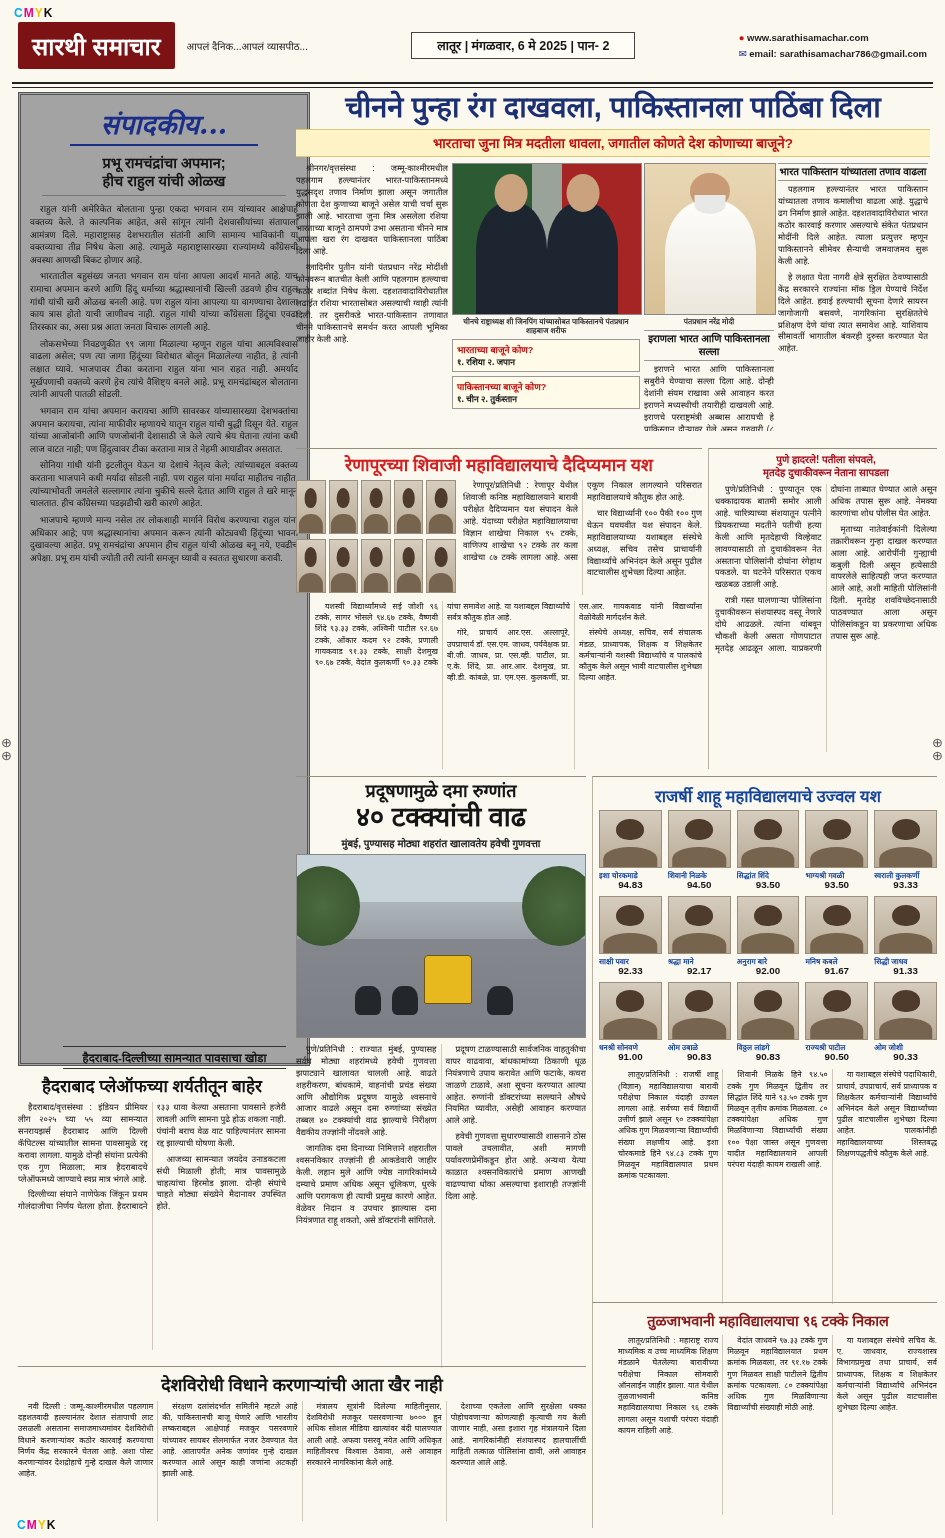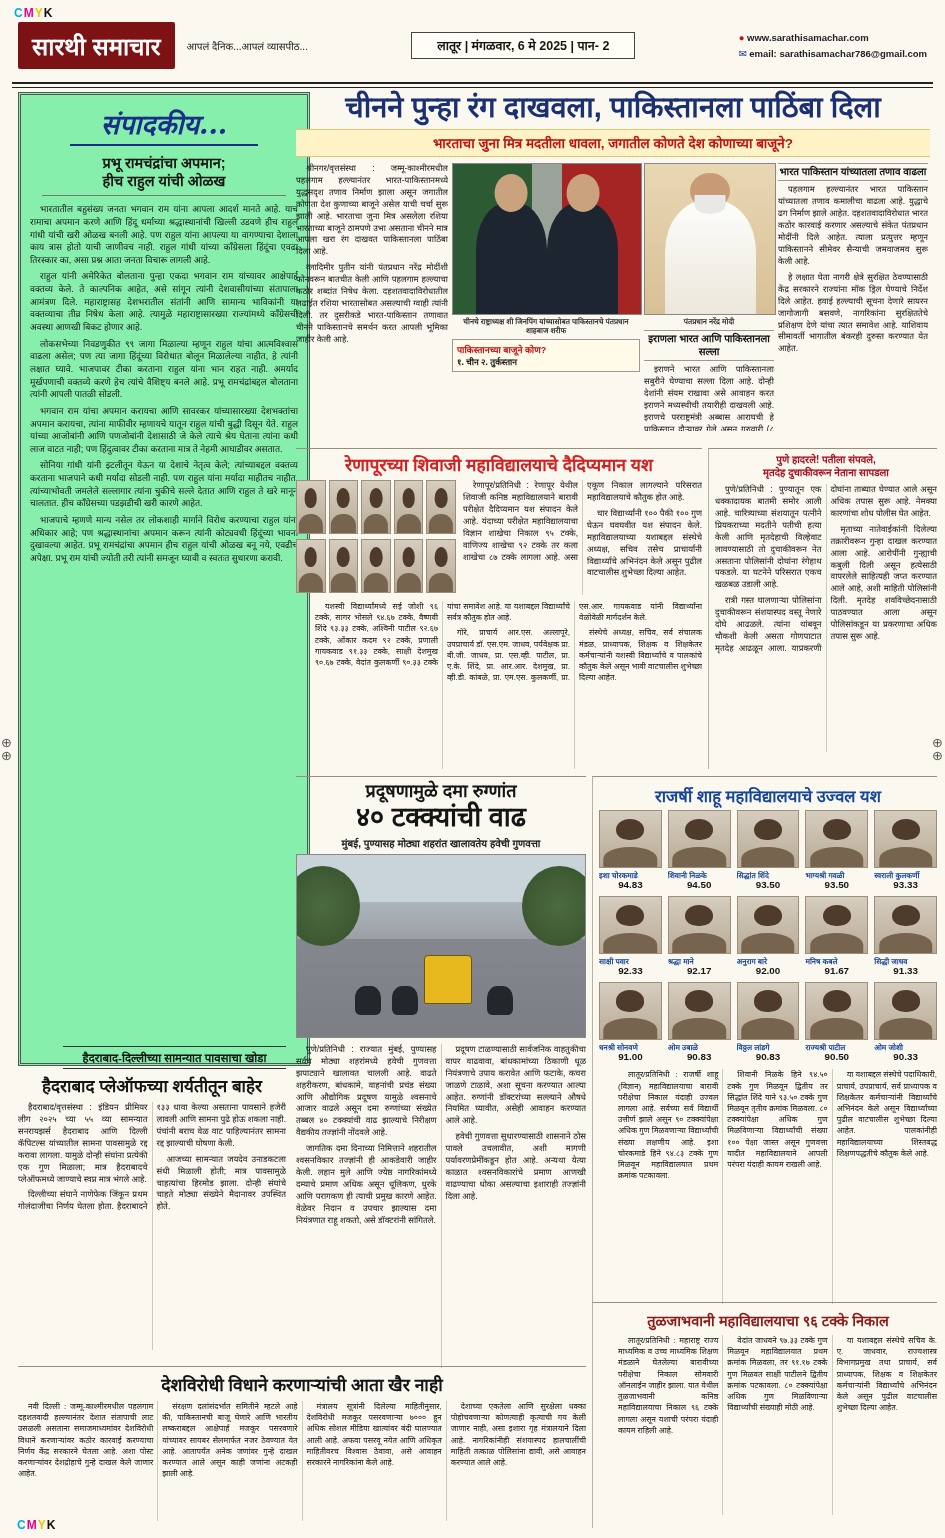--- a/index.html
+++ b/index.html
@@ -17,21 +17,21 @@
   .cmyk{font-weight:bold;font-size:12px;letter-spacing:1px;}
   .cmyk .c{color:#00aeef}.cmyk .m{color:#ec008c}.cmyk .y{color:#f4c400}.cmyk .k{color:#111}
   .logo-box{background:#7d1215;color:#fff;font-weight:bold;font-size:24px;
             padding:7px 14px;border-radius:2px;white-space:nowrap;}
   .tagline{font-size:10px;color:#222;}
   .date-box{border:1.5px solid #444;padding:4px 25px;font-weight:bold;font-size:12.5px;white-space:nowrap;background:#fffdf6;}
   .contact{font-size:9.5px;line-height:1.6;text-align:left;font-weight:bold;color:#222;}
   .rule-double{border-top:2px solid #222;border-bottom:1px solid #222;height:3px;}
 
   
-  .edit-box{border:3px double #555;padding:10px 9px;background:#86efac;overflow:hidden;}
+  .edit-box{border:3px double #555;padding:10px 9px;background:#a3a3a3;overflow:hidden;}
   .edit-script{font-family:"DejaVu Serif","Liberation Serif",serif;font-style:italic;font-weight:bold;
                color:#1b2f8a;font-size:27px;text-align:center;}
   .edit-underline{width:70%;margin:2px auto 8px auto;border-bottom:2px solid #1b2f8a;}
   .edit-title{font-weight:bold;font-size:14.5px;text-align:center;line-height:1.25;margin-bottom:4px;}
   .edit-rule{border-top:1px solid #777;margin:5px 12px 7px 12px;}
   .edit-body{font-size:8.9px;line-height:1.42;text-align:justify;overflow:hidden;}
 
   
   .lead-head{font-weight:bold;font-size:29px;line-height:1.1;color:#1b2f73;text-align:center;white-space:nowrap;}
   .lead-sub{background:#fdf3c6;color:#c21111;font-weight:bold;font-size:13.5px;text-align:center;
@@ -135,22 +135,22 @@
 
   <div class="abs edit-box" style="left:18px;top:92px;width:268px;height:948px;">
     <div class="edit-script">संपादकीय...</div>
     <div class="edit-underline"></div>
     <div class="edit-title">
       <div>प्रभू रामचंद्रांचा अपमान;</div>
       <div>हीच राहुल यांची ओळख</div>
     </div>
     <div class="edit-rule"></div>
     <div class="edit-body" style="height:820px;">
+      <p>राहुल यांनी अमेरिकेत बोलताना पुन्हा एकदा भगवान राम यांच्यावर आक्षेपार्ह वक्तव्य केले. ते काल्पनिक आहेत, असे सांगून त्यांनी देशवासीयांच्या संतापाला आमंत्रण दिले. महाराष्ट्रासह देशभरातील संतांनी आणि सामान्य भाविकांनी या वक्तव्याचा तीव्र निषेध केला आहे. त्यामुळे महाराष्ट्रासारख्या राज्यांमध्ये काँग्रेसची अवस्था आणखी बिकट होणार आहे.</p>
       <p>भारतातील बहुसंख्य जनता भगवान राम यांना आपला आदर्श मानते आहे. याच रामाचा अपमान करणे आणि हिंदू धर्माच्या श्रद्धास्थानांची खिल्ली उडवणे हीच राहुल गांधी यांची खरी ओळख बनली आहे. पण राहुल यांना आपल्या या वागण्याचा देशाला काय त्रास होतो याची जाणीवच नाही. राहुल गांधी यांच्या काँग्रेसला हिंदूंचा एवढा तिरस्कार का, असा प्रश्न आता जनता विचारू लागली आहे.</p>
-      <p>राहुल यांनी अमेरिकेत बोलताना पुन्हा एकदा भगवान राम यांच्यावर आक्षेपार्ह वक्तव्य केले. ते काल्पनिक आहेत, असे सांगून त्यांनी देशवासीयांच्या संतापाला आमंत्रण दिले. महाराष्ट्रासह देशभरातील संतांनी आणि सामान्य भाविकांनी या वक्तव्याचा तीव्र निषेध केला आहे. त्यामुळे महाराष्ट्रासारख्या राज्यांमध्ये काँग्रेसची अवस्था आणखी बिकट होणार आहे.</p>
       <p>लोकसभेच्या निवडणुकीत ९९ जागा मिळाल्या म्हणून राहुल यांचा आत्मविश्वास वाढला असेल; पण त्या जागा हिंदूंच्या विरोधात बोलून मिळालेल्या नाहीत, हे त्यांनी लक्षात घ्यावे. भाजपावर टीका करताना राहुल यांना भान राहत नाही. अमर्याद मूर्खपणाची वक्तव्ये करणे हेच त्यांचे वैशिष्ट्य बनले आहे. प्रभू रामचंद्रांबद्दल बोलताना त्यांनी आपली पातळी सोडली.</p>
       <p>भगवान राम यांचा अपमान करायचा आणि सावरकर यांच्यासारख्या देशभक्तांचा अपमान करायचा, त्यांना माफीवीर म्हणायचे यातून राहुल यांची बुद्धी दिसून येते. राहुल यांच्या आजोबांनी आणि पणजोबांनी देशासाठी जे केले त्याचे श्रेय घेताना त्यांना कधी लाज वाटत नाही; पण हिंदुत्वावर टीका करताना मात्र ते नेहमी आघाडीवर असतात.</p>
       <p>सोनिया गांधी यांनी इटलीतून येऊन या देशाचे नेतृत्व केले; त्यांच्याबद्दल वक्तव्य करताना भाजपाने कधी मर्यादा सोडली नाही. पण राहुल यांना मर्यादा माहीतच नाहीत. त्यांच्याभोवती जमलेले सल्लागार त्यांना चुकीचे सल्ले देतात आणि राहुल ते खरे मानून चालतात. हीच काँग्रेसच्या पडझडीची खरी कारणे आहेत.</p>
       <p>भाजपाचे म्हणणे मान्य नसेल तर लोकशाही मार्गाने विरोध करण्याचा राहुल यांना अधिकार आहे; पण श्रद्धास्थानांचा अपमान करून त्यांनी कोट्यवधी हिंदूंच्या भावना दुखावल्या आहेत. प्रभू रामचंद्रांचा अपमान हीच राहुल यांची ओळख बनू नये, एवढीच अपेक्षा. प्रभू राम यांची ज्योती तरी त्यांनी समजून घ्यावी व स्वतःत सुधारणा करावी.</p>
     </div>
   </div>
 
   <div class="abs" style="left:296px;top:92px;width:634px;">
     <div class="lead-head">चीनने पुन्हा रंग दाखवला, पाकिस्तानला पाठिंबा दिला</div>
     <div class="lead-sub">भारताचा जुना मित्र मदतीला धावला, जगातील कोणते देश कोणाच्या बाजूने?</div>
@@ -160,20 +160,24 @@
         <p>व्लादिमीर पुतीन यांनी पंतप्रधान नरेंद्र मोदींशी फोनवरून बातचीत केली आणि पहलगाम हल्ल्याचा कठोर शब्दांत निषेध केला. दहशतवादाविरोधातील लढाईत रशिया भारतासोबत असल्याची ग्वाही त्यांनी दिली. तर दुसरीकडे भारत-पाकिस्तान तणावात चीनने पाकिस्तानचे समर्थन करत आपली भूमिका जाहीर केली आहे.</p>
       </div>
       <div class="mid-a">
         <div class="photo-frame" style="width:188px;height:150px;">
           <div class="flag-pk"></div>
           <div class="flag-cn"></div>
           <div class="fig-suit" style="left:12%;"></div>
           <div class="fig-suit" style="right:12%;"></div>
         </div>
         <div class="caption">चीनचे राष्ट्राध्यक्ष शी जिनपिंग यांच्यासोबत पाकिस्तानचे पंतप्रधान शाहबाज शरीफ</div>
+        <div class="qa-box">
+          <div class="qa-title">भारताच्या बाजूने कोण?</div>
+          <div class="qa-items">१. रशिया   २. जपान</div>
+        </div>
         <div class="qa-box">
           <div class="qa-title">पाकिस्तानच्या बाजूने कोण?</div>
           <div class="qa-items">१. चीन   २. तुर्कस्तान</div>
         </div>
       </div>
       <div class="mid-b">
         <div class="photo-frame modi-bg" style="width:130px;height:150px;">
           <div class="modi-sash"></div>
           <div class="modi-fig"></div>
         </div>

